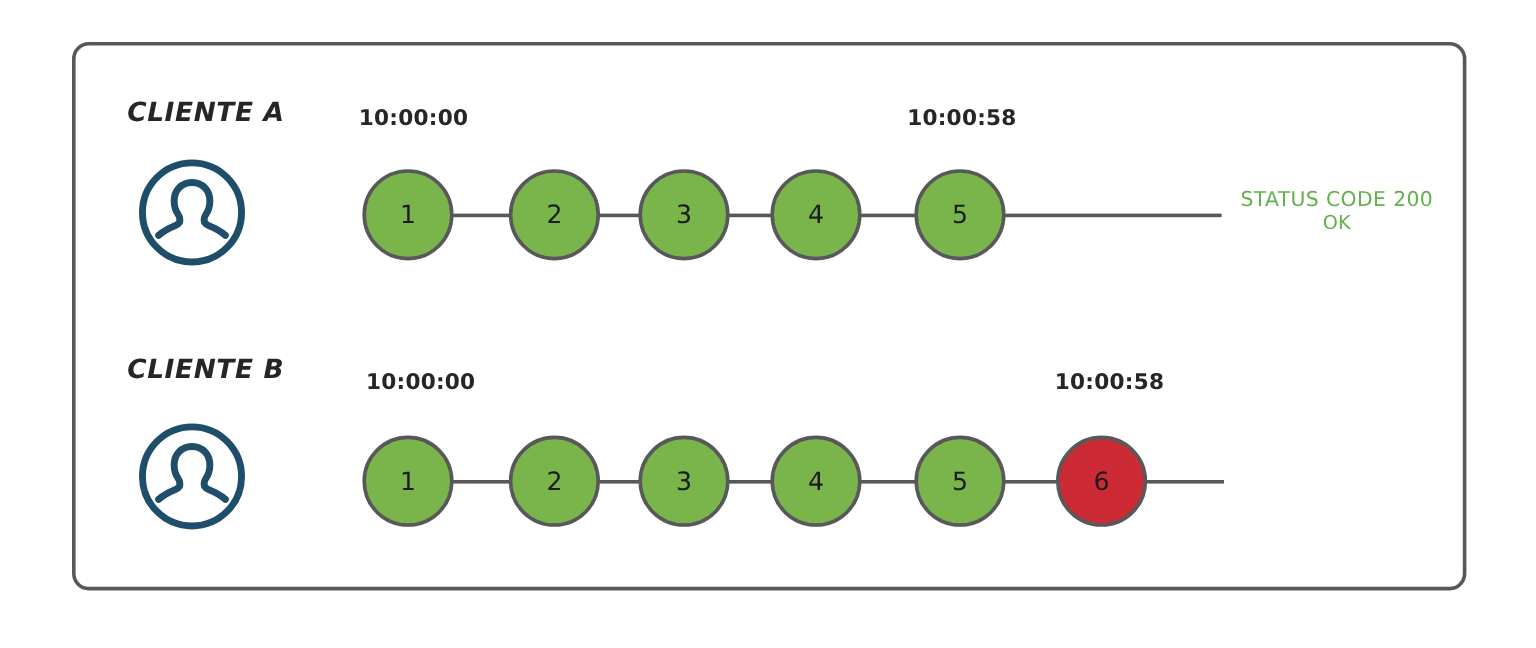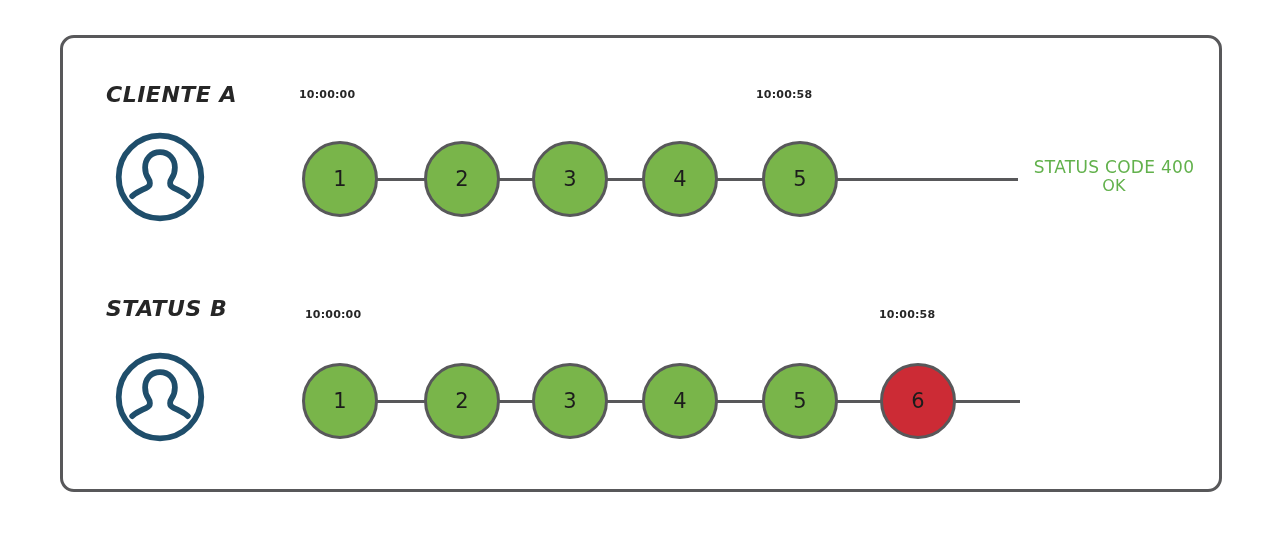--- a/index.html
+++ b/index.html
@@ -43,21 +43,21 @@
     font-weight: 600;
     font-style: italic;
     letter-spacing: 0.5px;
     color: #262626;
     white-space: nowrap;
   }
 
   .timestamp {
     position: absolute;
     font-family: "DejaVu Sans", sans-serif;
-    font-size: 11px;
+    font-size: 18px;
     font-weight: bold;
     color: #262626;
     white-space: nowrap;
     letter-spacing: 0.2px;
   }
 
   .status-block {
     position: absolute;
     text-align: center;
     white-space: nowrap;
@@ -155,25 +155,25 @@
     <span>3</span>
   </div>
   <div class="node" style="left:642px; top:141px;">
     <span>4</span>
   </div>
   <div class="node" style="left:762px; top:141px;">
     <span>5</span>
   </div>
 
   <div class="status-block status-ok" style="left:1024px; top:157px; width:180px;">
-    <span class="line1">STATUS CODE 400</span>
+    <span class="line1">STATUS CODE 200</span>
     <span class="line2">OK</span>
   </div>
 
-  <div class="client-label" style="left:106px; top:296px;">STATUS B</div>
+  <div class="client-label" style="left:106px; top:296px;">CLIENTE B</div>
 
   <div class="avatar" style="left:112px; top:349px;">
     <svg width="96" height="96" viewBox="0 0 100 100" aria-hidden="true">
       <circle cx="50" cy="50" r="43" fill="none" stroke="#1f4e6b" stroke-width="6"></circle>
       <path d="M50 24
                c-9.5 0 -15.5 7.2 -15.5 16.2
                c0 5.0 1.6 9.0 3.4 11.4
                c1.3 1.8 1.6 3.0 1.6 5.0
                c0 2.4 -1.1 3.6 -3.6 4.7
                c-6.2 2.6 -11.4 5.4 -14.9 8.6

